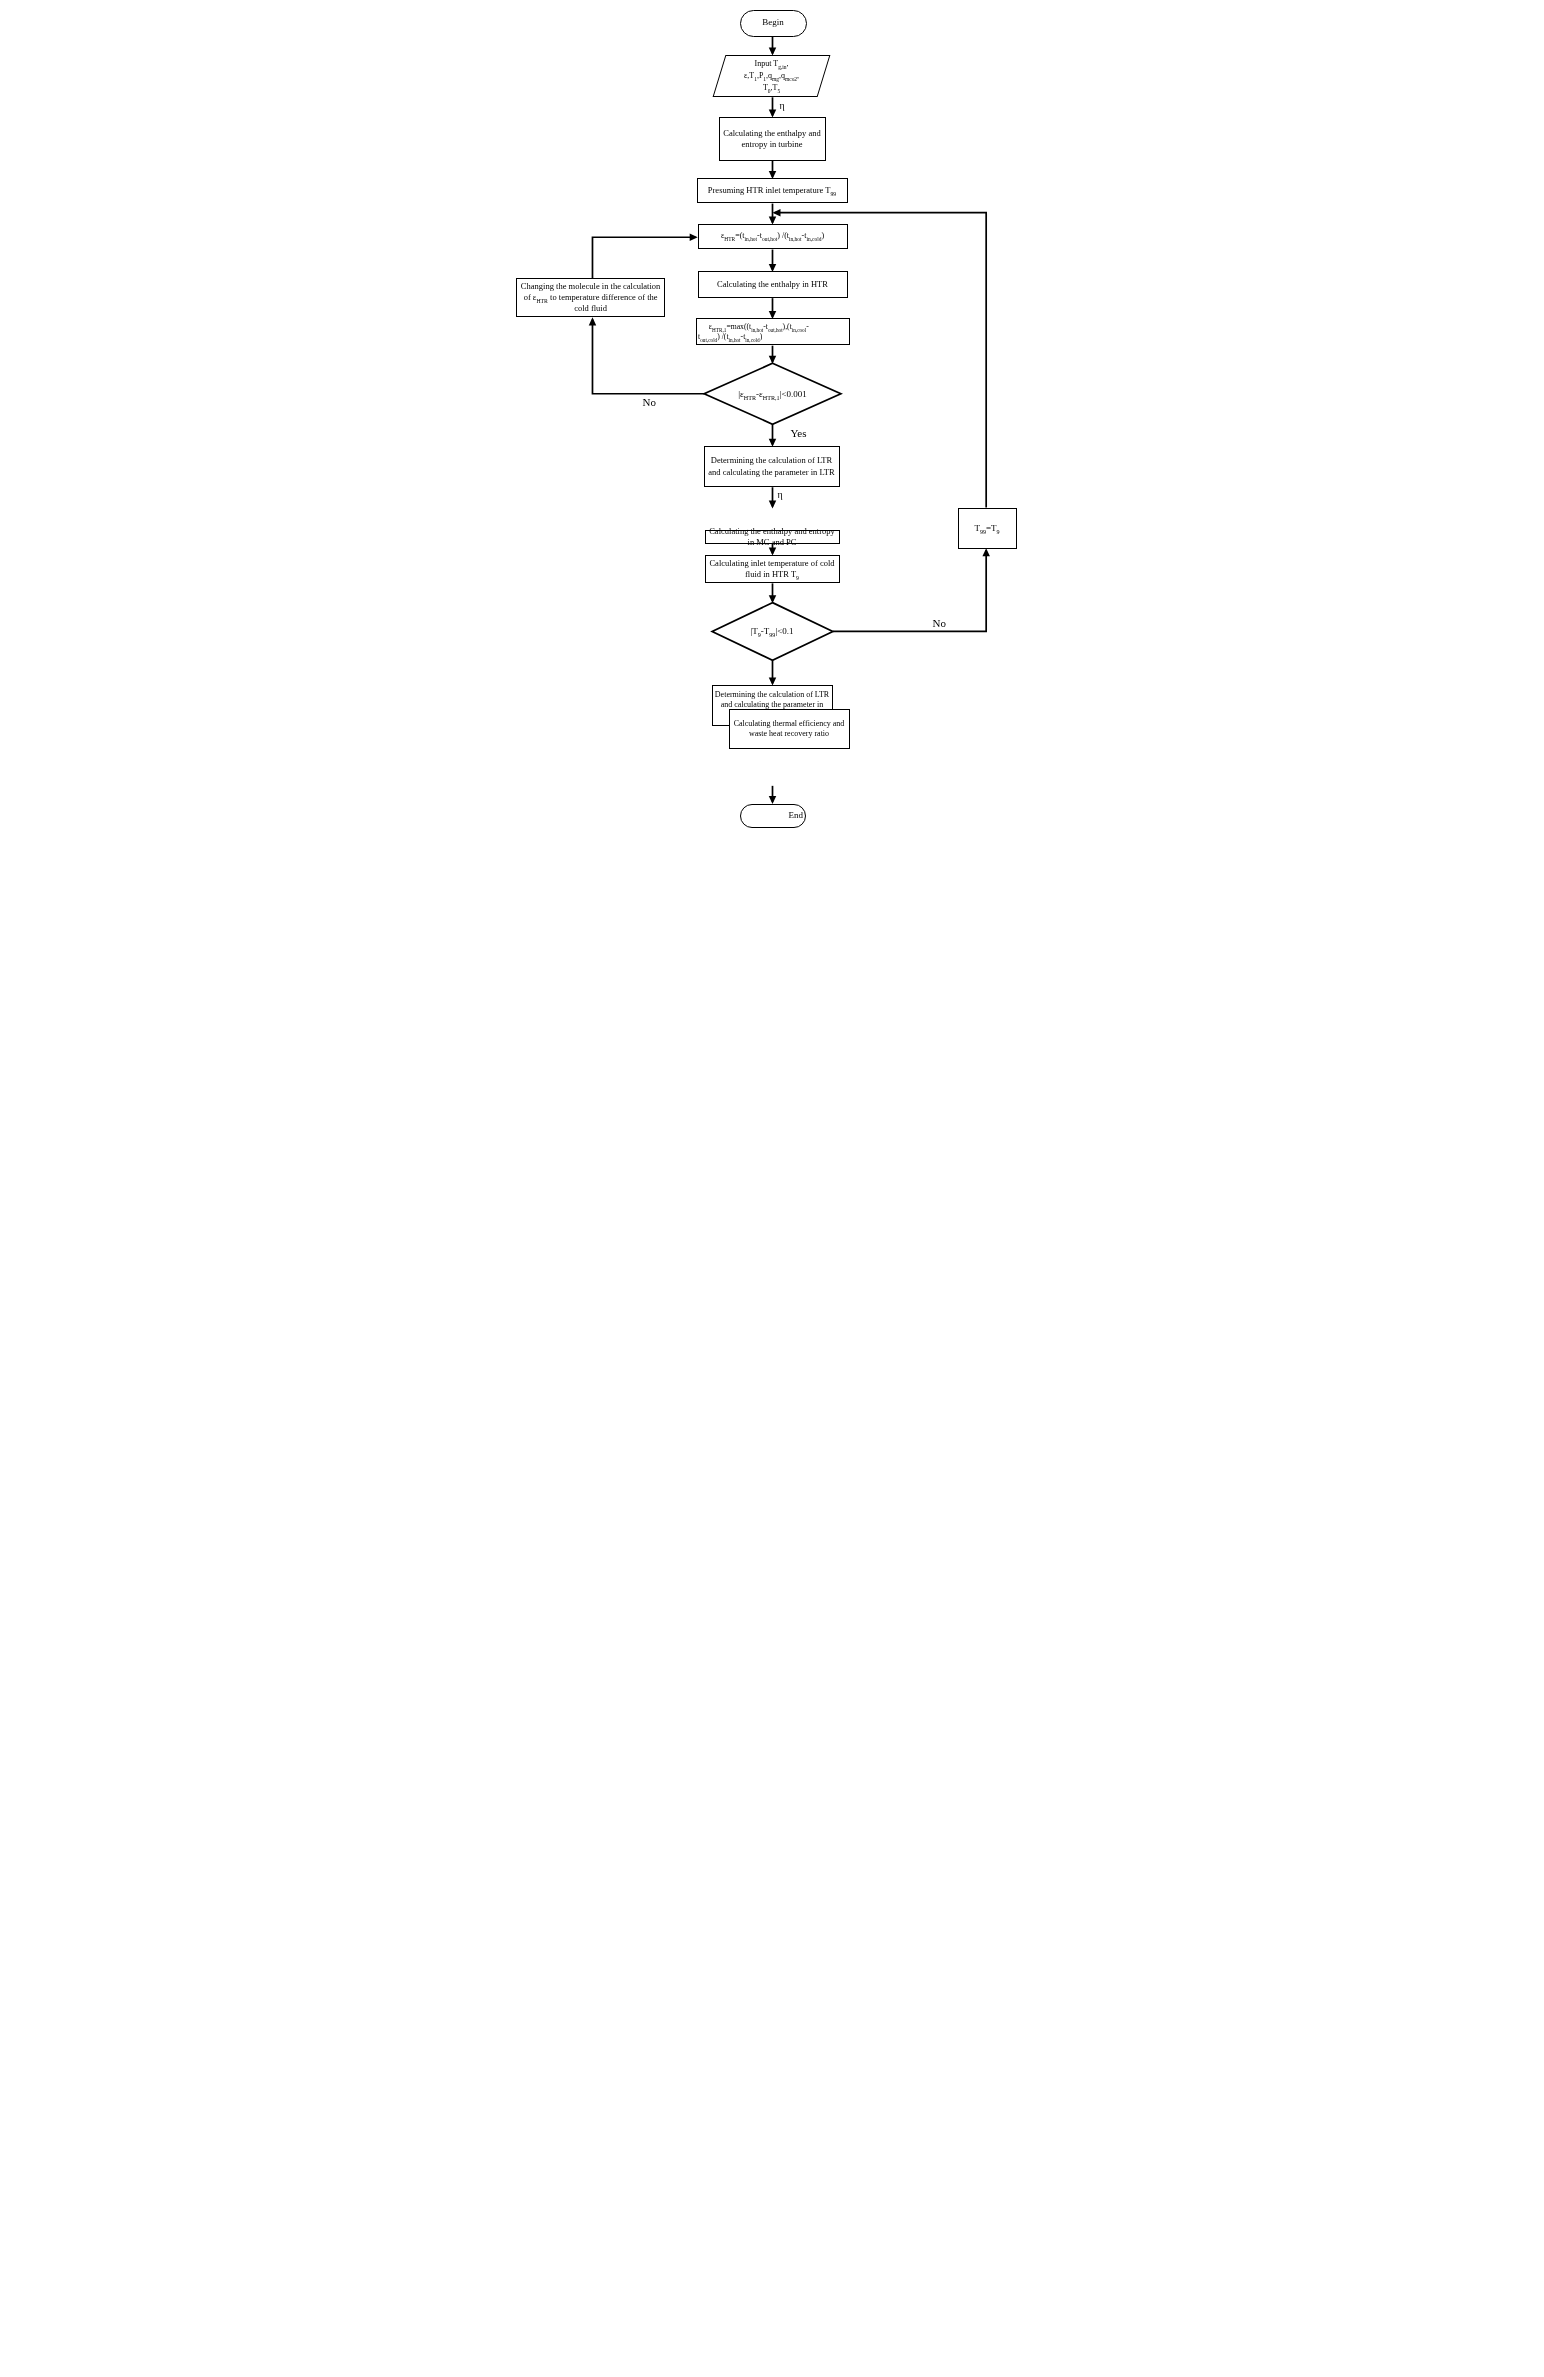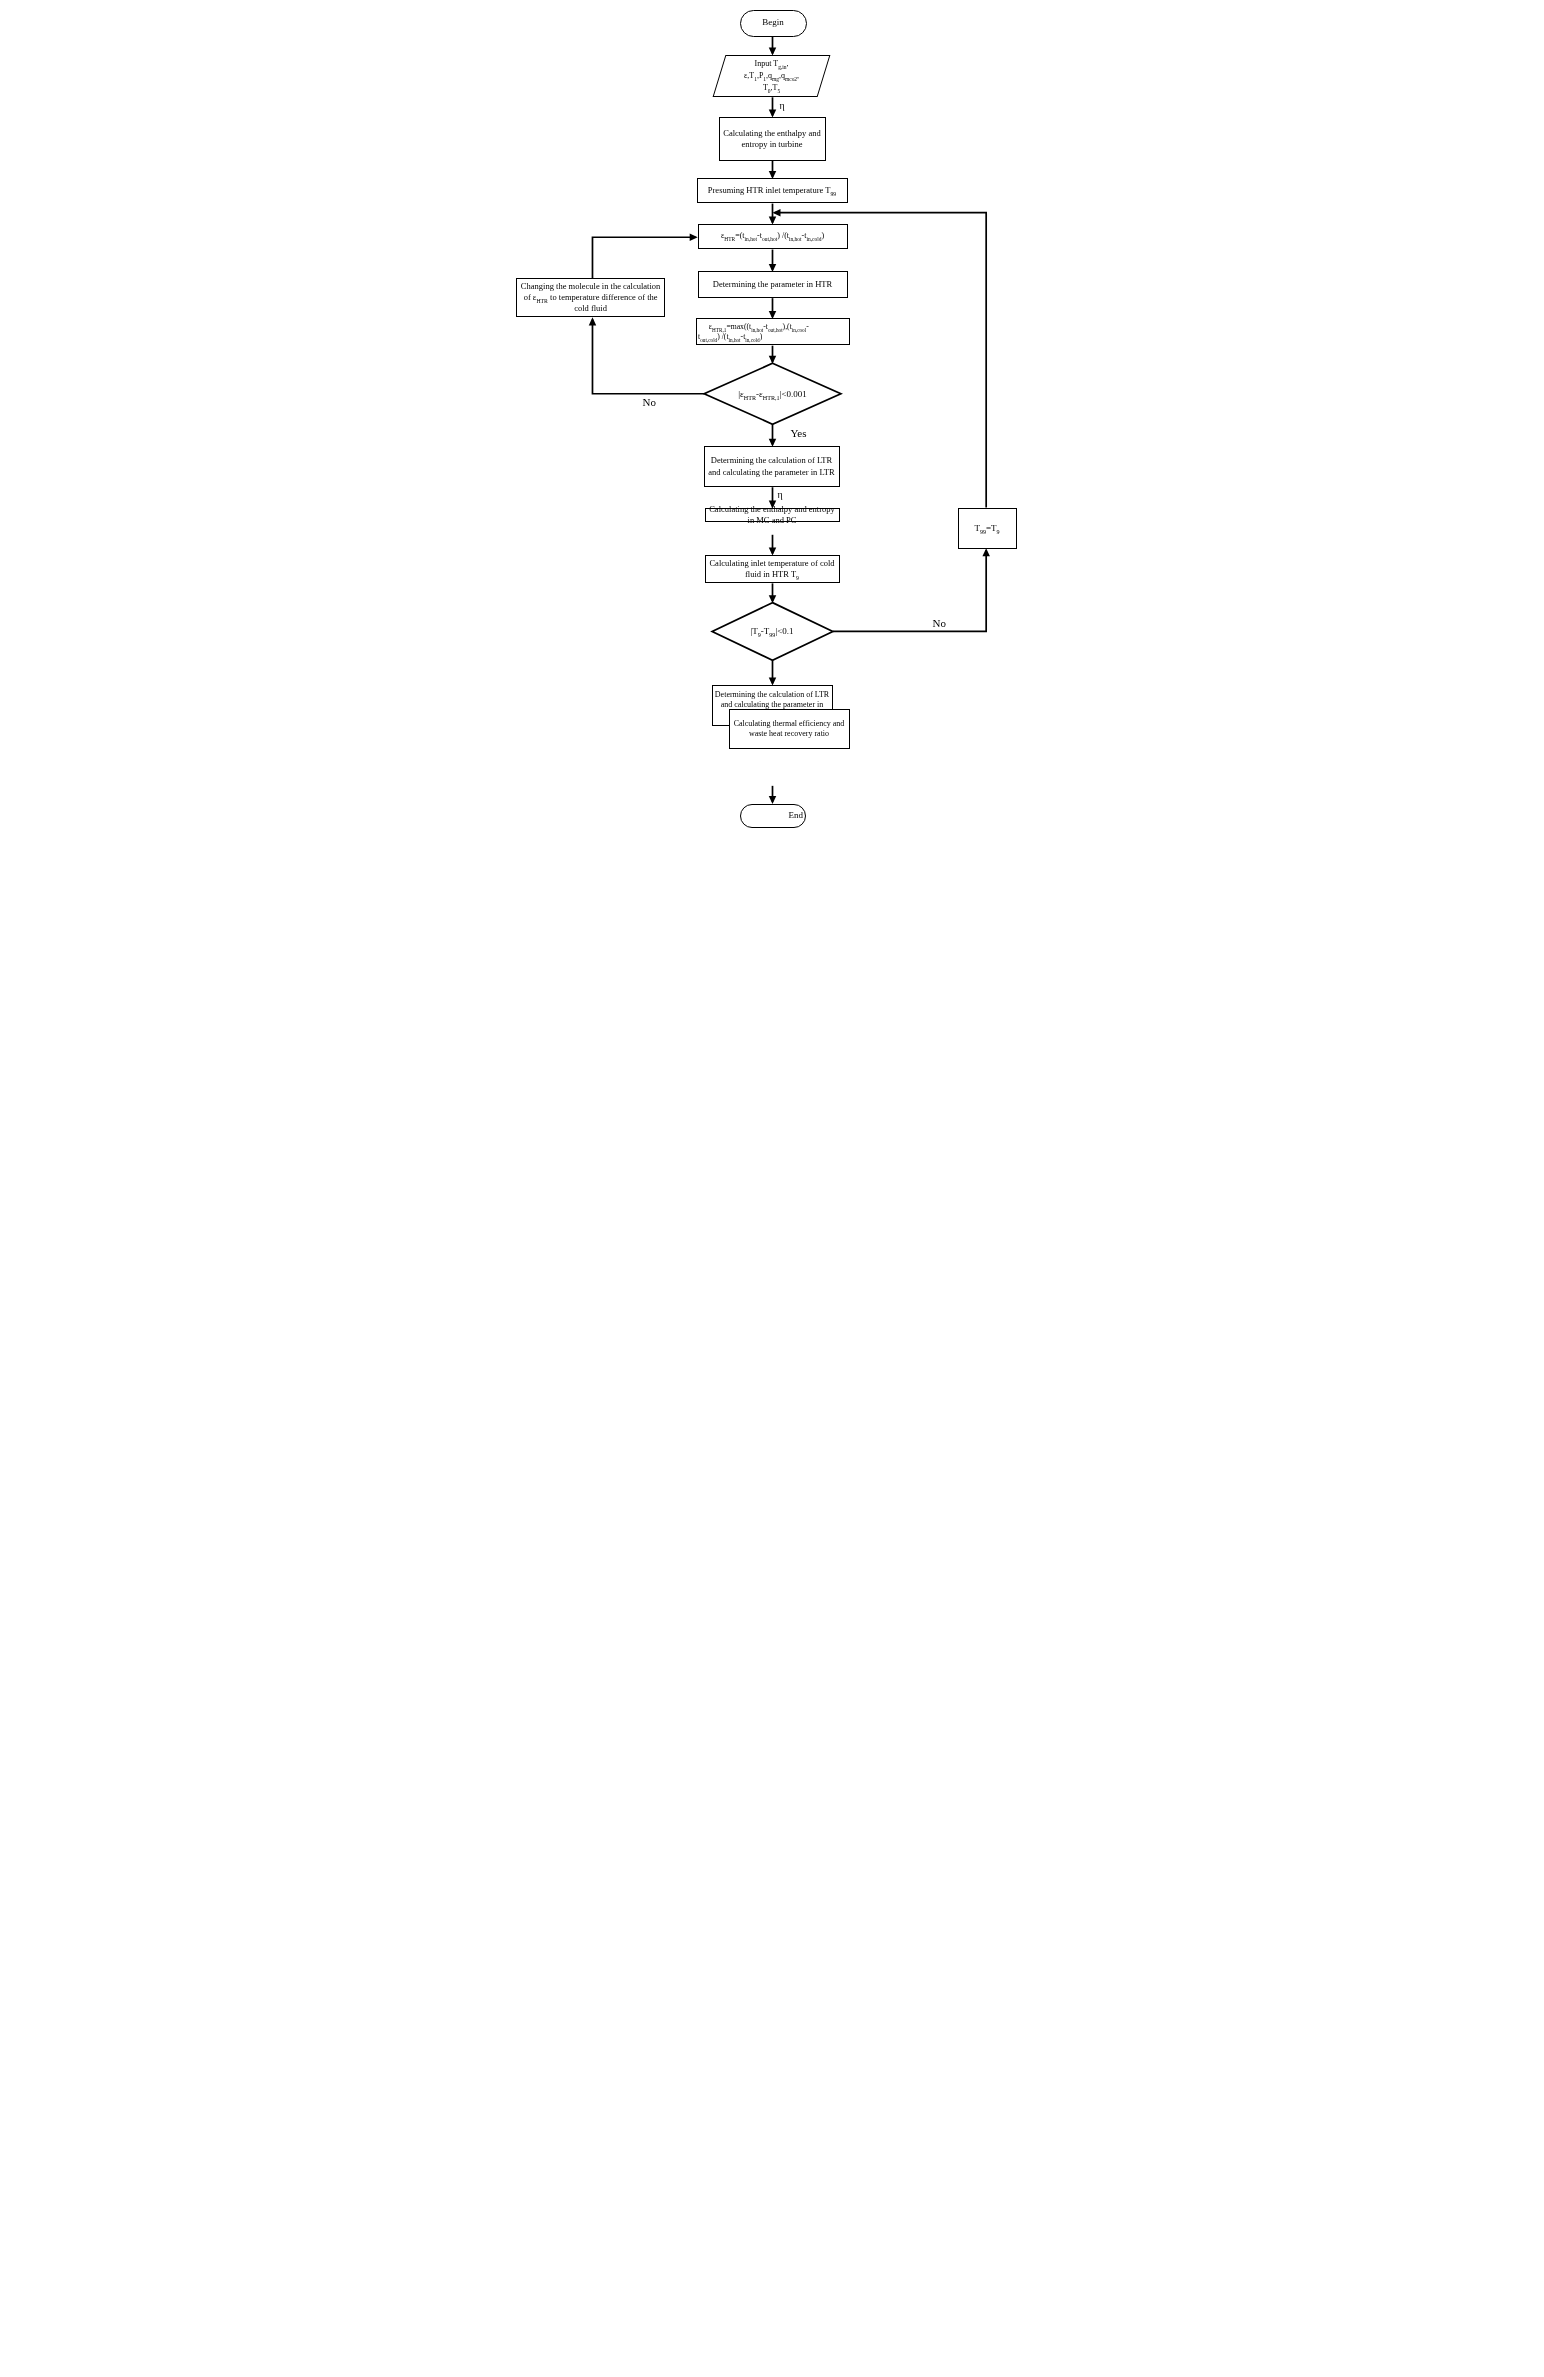--- a/index.html
+++ b/index.html
@@ -143,21 +143,21 @@
 
   <div class="node" style="left:198px; top:178px; width:151px; height:25px;">
     <span>Presuming HTR inlet temperature T<sub>99</sub></span>
   </div>
 
   <div class="node formula" style="left:199px; top:224px; width:150px; height:25px;">
     <span>ε<sub>HTR</sub>=(t<sub>in,hot</sub>-t<sub>out,hot</sub>) /(t<sub>in,hot</sub>-t<sub>in,cold</sub>)</span>
   </div>
 
   <div class="node" style="left:199px; top:271px; width:150px; height:27px;">
-    <span>Determining the parameter in HTR</span>
+    <span>Calculating the enthalpy in HTR</span>
   </div>
 
   <div class="node formula-wrap" style="left:197px; top:318px; width:154px; height:27px;">
     <div class="l1">ε<sub>HTR,1</sub>=max((t<sub>in,hot</sub>-t<sub>out,hot</sub>),(t<sub>in,cool</sub>-</div>
     <div>t<sub>out,cold</sub>) /(t<sub>in,hot</sub>-t<sub>in,cold</sub>)</div>
   </div>
 
   <div class="diamond-text" style="left:215px; top:386px; width:118px; height:16px;">
     <span>|ε<sub>HTR</sub>-ε<sub>HTR,1</sub>|&lt;0.001</span>
   </div>
@@ -169,21 +169,21 @@
   <div class="edge-label" style="left:144px; top:396px;">No</div>
 
   <div class="edge-label" style="left:292px; top:427px;">Yes</div>
 
   <div class="node" style="left:205px; top:446px; width:136px; height:41px;">
     <span>Determining the calculation of LTR and calculating the parameter in LTR</span>
   </div>
 
   <div class="edge-label eta" style="left:279px; top:489px;">η</div>
 
-  <div class="node" style="left:206px; top:508px; width:135px; height:14px;">
+  <div class="node" style="left:206px; top:530px; width:135px; height:14px;">
     <span>Calculating the enthalpy and entropy in MC and PC</span>
   </div>
 
   <div class="node" style="left:206px; top:555px; width:135px; height:28px;">
     <span>Calculating inlet temperature of cold fluid in HTR T<sub>9</sub></span>
   </div>
 
   <div class="node" style="left:459px; top:508px; width:59px; height:41px; font-size:9px;">
     <span>T<sub>99</sub>=T<sub>9</sub></span>
   </div>

